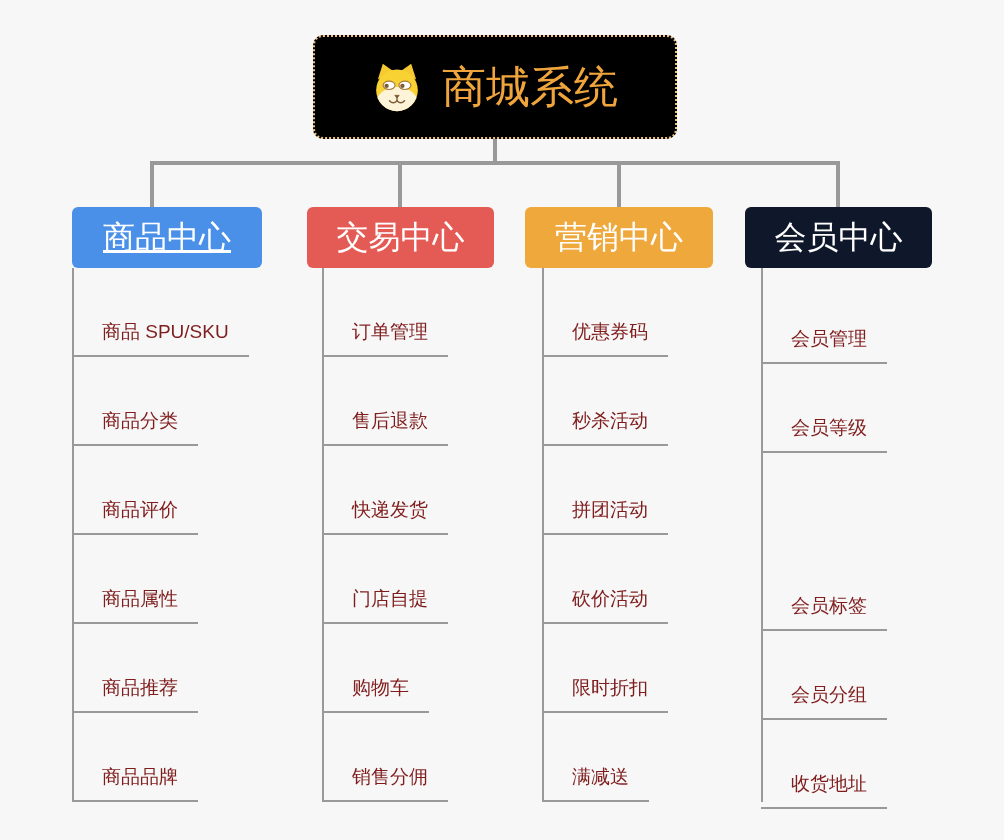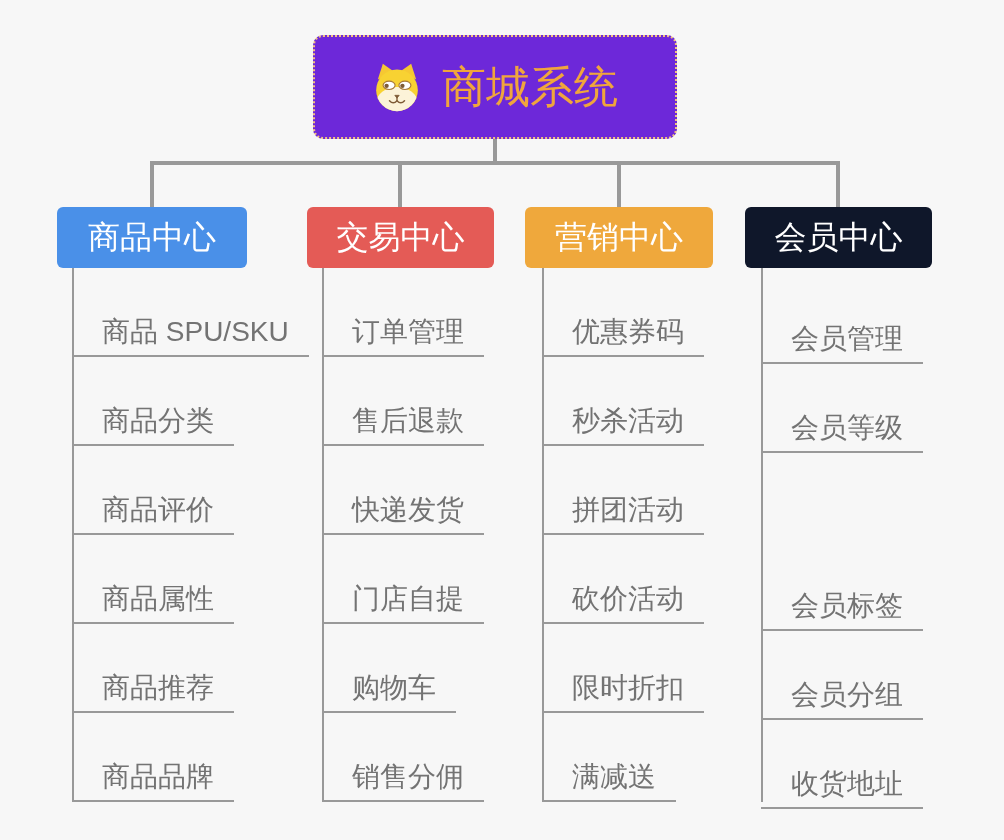--- a/index.html
+++ b/index.html
@@ -8,21 +8,21 @@
     font-family: "Liberation Sans", "DejaVu Sans", sans-serif;
     background: #f7f7f7;
     overflow: hidden;
   }
   .canvas { position: relative; width: 1004px; height: 840px; }
 
   
   .root-node {
     position: absolute; left: 313px; top: 35px;
     width: 364px; height: 104px;
-    background: #6d28d9;
+    background: #000000;
     border: 2px dotted #f3c37e;
     border-radius: 10px;
     box-sizing: border-box;
     display: flex; align-items: center; justify-content: center;
     gap: 20px;
   }
   .root-title {
     font-size: 44px; line-height: 1;
     color: #f0a53c; letter-spacing: 0px;
     white-space: nowrap;
@@ -47,29 +47,29 @@
 
   
   .branch {
     position: absolute; top: 207px; height: 61px;
     border-radius: 6px;
     display: flex; align-items: center; justify-content: center;
     color: #ffffff; font-size: 32px;
     box-sizing: border-box;
     white-space: nowrap;
   }
-  .branch.b0 { left: 57px;  width: 190px; }
+  .branch.b0 { left: 72px;  width: 190px; text-decoration: underline; }
   .branch.b1 { left: 307px; width: 187px; }
   .branch.b2 { left: 525px; width: 188px; align-items: center; }
   .branch.b3 { left: 745px; width: 187px; }
 
   
   .leaf {
     position: absolute;
-    font-size: 28px; line-height: 30px; color: #737373;
+    font-size: 19px; line-height: 30px; color: #7f1d1d;
     padding: 0 20px 8px 30px;
     border-bottom: 2px solid #999999;
     white-space: nowrap;
   }
   .leaf.c0 { left: 72px; }
   .leaf.c1 { left: 322px; }
   .leaf.c2 { left: 542px; }
   .leaf.c3 { left: 761px; margin-top: 7px; }
   .leaf.r0 { top: 317px; }
   .leaf.r1 { top: 406px; }

